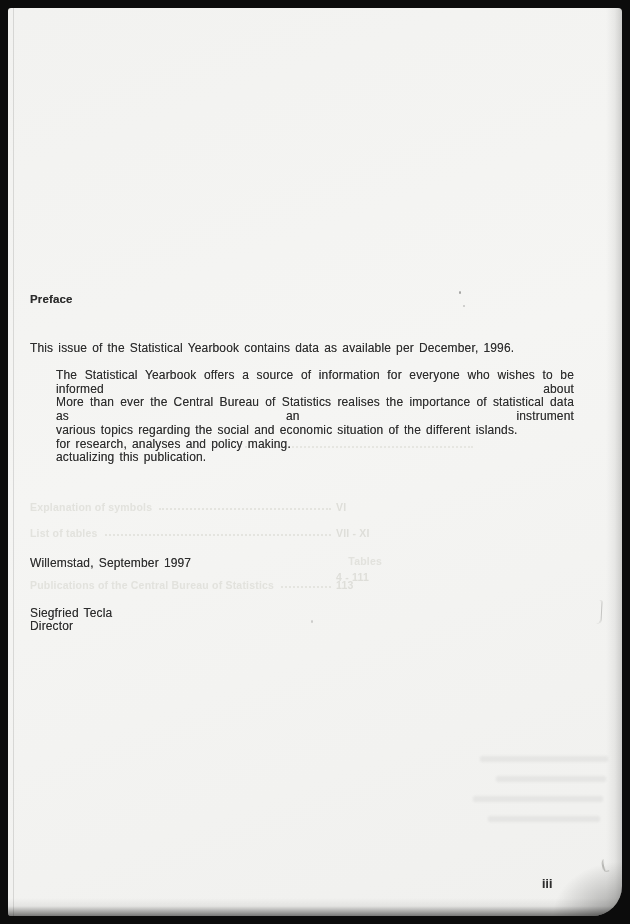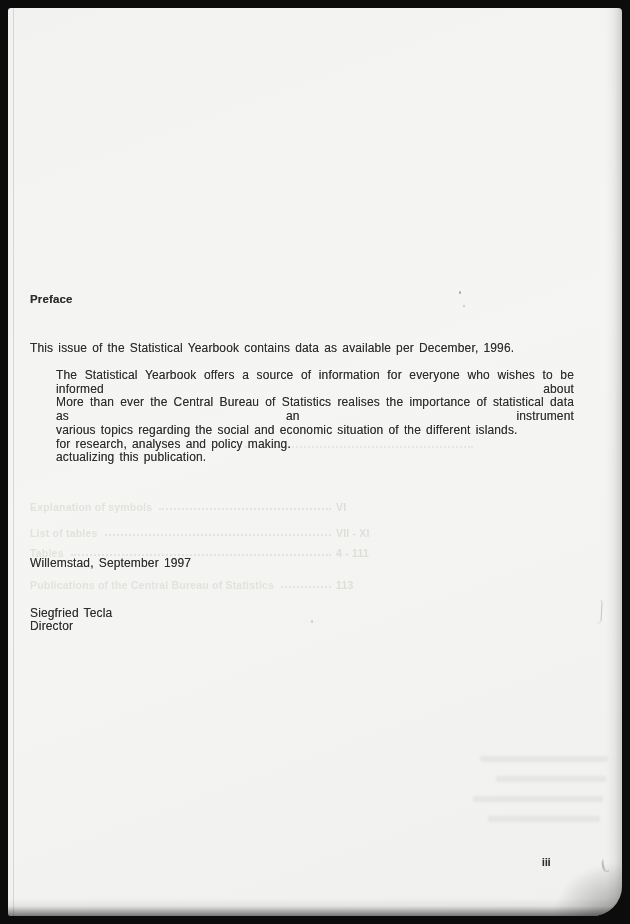--- a/index.html
+++ b/index.html
@@ -48,21 +48,21 @@
     position: absolute; left: 22px; top: 285px;
     font-weight: bold; font-size: 11.5px; text-align: right;
   }
   .intro { position: absolute; left: 22px; top: 333px; width: 530px; }
   .body-block { position: absolute; left: 22px; top: 361px; width: 518px; line-height: 13.7px; margin-left: 26px; }
   .body-line.just { text-align: justify; text-align-last: justify; }
 
   .dateline  { position: absolute; left: 22px; top: 548px; }
   .sig-name  { position: absolute; left: 22px; top: 598px; }
   .sig-title { position: absolute; left: 22px; top: 611px; }
-  .page-num  { position: absolute; left: 534px; top: 849px; font-weight: bold; font-size: 10px; }
+  .page-num  { position: absolute; left: 534px; top: 869px; font-weight: bold; font-size: 12px; }
 
   
   .ghost-toc { position: absolute; left: 22px; top: 448px; width: 352px; }
   .ghost-row {
     position: absolute; left: 0; width: 352px; height: 13px;
     display: flex; align-items: flex-end;
     color: #e2e2dd;
     font-size: 10.5px; font-weight: bold; letter-spacing: 0.2px;
     text-shadow: none;
     margin-top: 38px;
@@ -111,21 +111,21 @@
       <div class="ghost-row" style="top:6px;">
         <span class="g-label">Explanation of symbols</span>
         <span class="g-dots"></span>
         <span class="g-page">VI</span>
       </div>
       <div class="ghost-row" style="top:32px;justify-content:space-between;">
         <span class="g-label">List of tables</span>
         <span class="g-dots"></span>
         <span class="g-page">VII - XI</span>
       </div>
-      <div class="ghost-row" style="top:52px;">
+      <div class="ghost-row" style="top:62px;flex-direction:column;">
         <span class="g-label">Tables</span>
         <span class="g-dots"></span>
         <span class="g-page">4 - 111</span>
       </div>
       <div class="ghost-row" style="top:84px;">
         <span class="g-label">Publications of the Central Bureau of Statistics</span>
         <span class="g-dots"></span>
         <span class="g-page">113</span>
       </div>
     </div>

